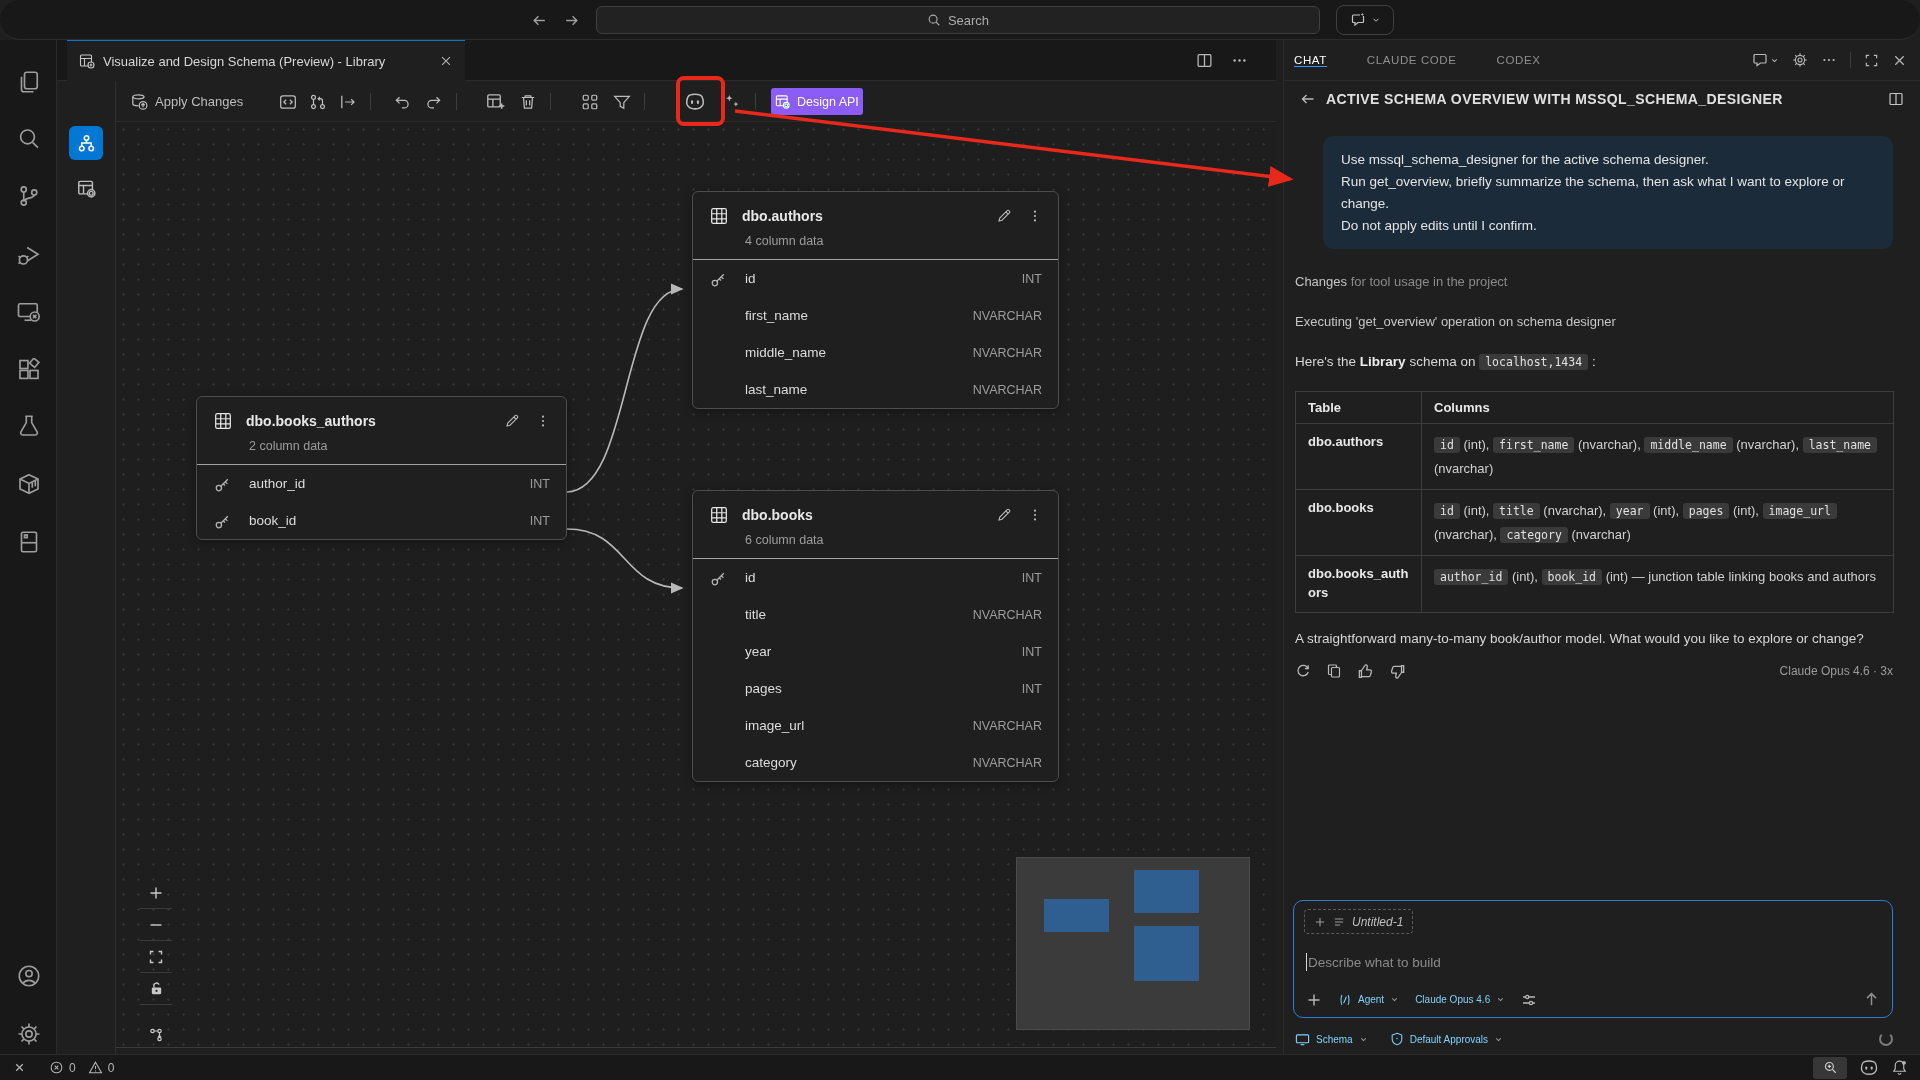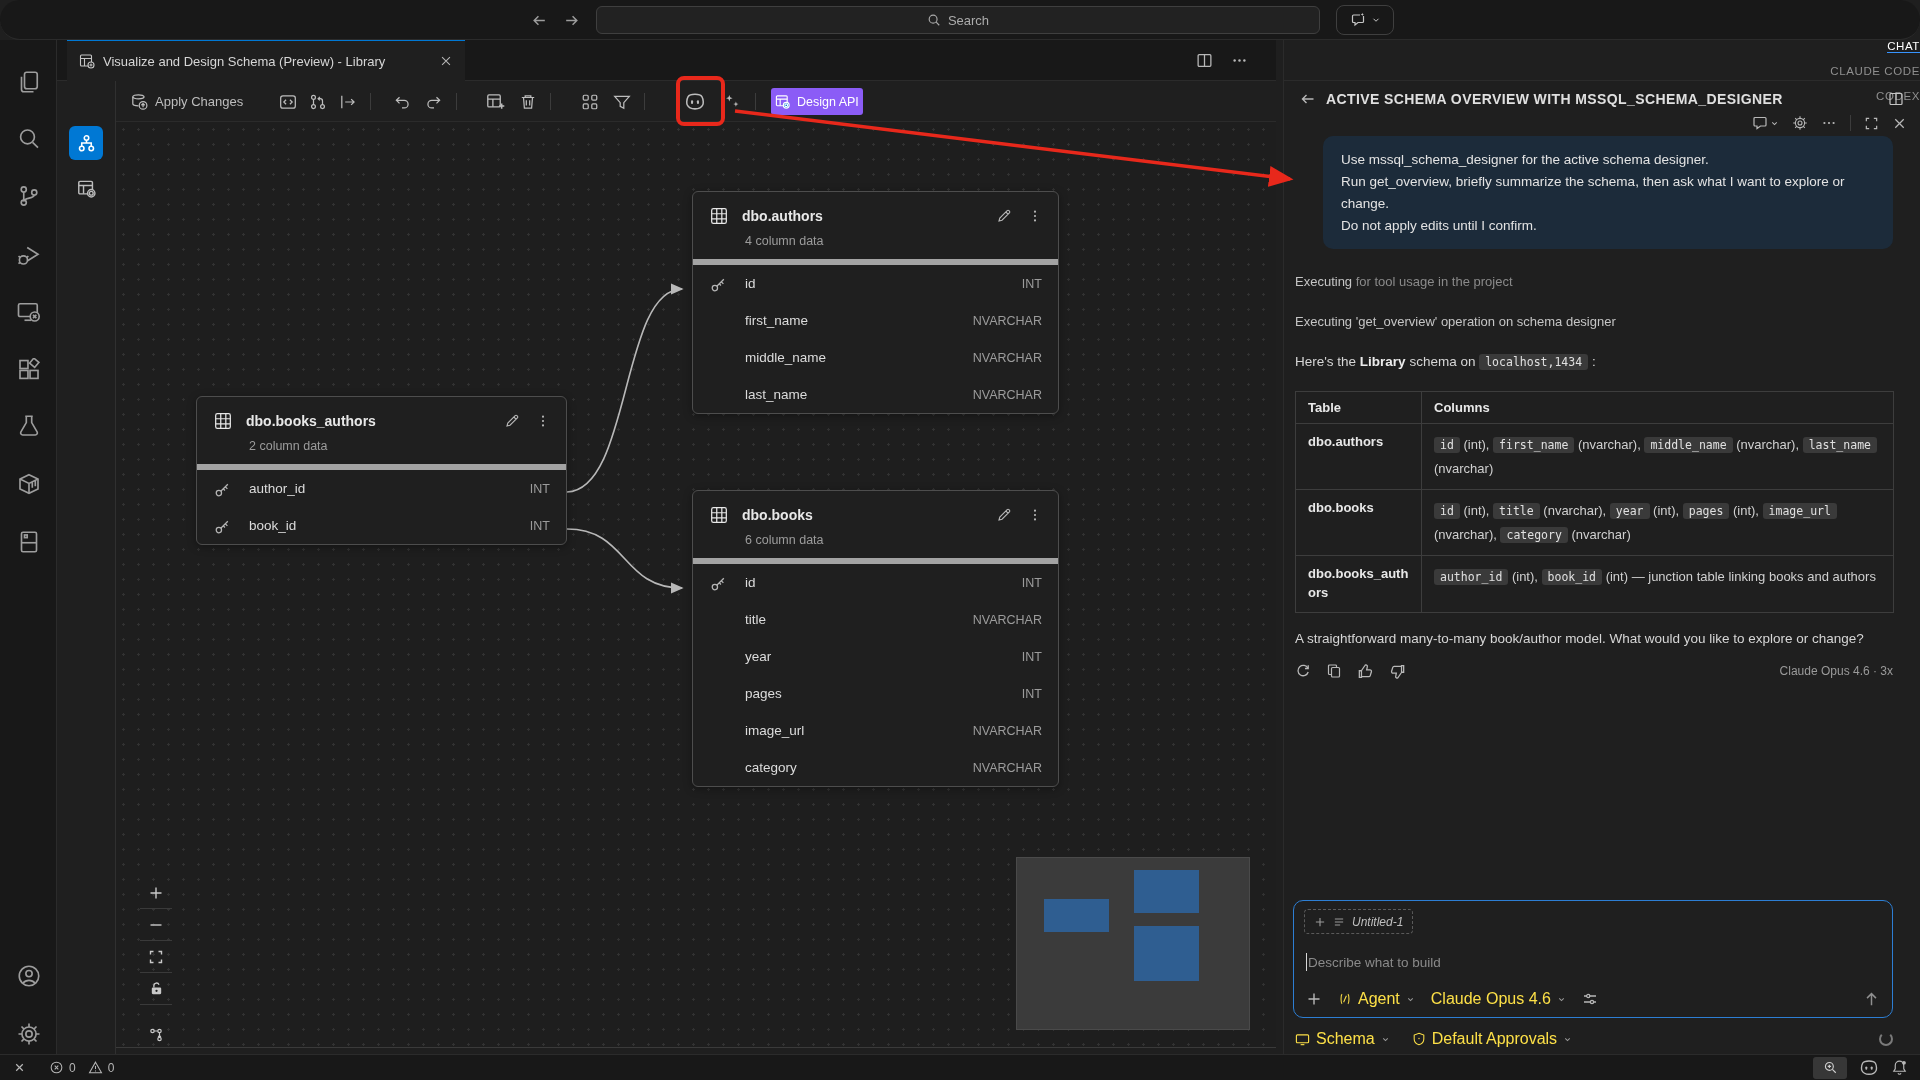--- a/index.html
+++ b/index.html
@@ -45,21 +45,21 @@
 
   
   #canvas { position:absolute; left:59px; top:82px; width:1160px; height:925px; background-color:#1e1e1e;
     background-image:radial-gradient(#323232 1.2px, transparent 1.3px); background-size:15px 15px; overflow:hidden; }
   #canvas-bottom { position:absolute; left:59px; bottom:0; width:1160px; height:7px; background:#1f1f1f; border-top:1px solid #3a3a3a; }
 
   .schema-node { position:absolute; background:#1f1f1f; border:1px solid #4d4d4d; border-radius:6px; box-shadow:0 2px 8px rgba(0,0,0,.35); }
   .sn-head { display:flex; align-items:center; gap:14px; padding:15px 16px 0 17px; color:#e8e8e8; }
   .sn-title { font-size:14px; font-weight:bold; }
   .sn-headicons { margin-left:auto; display:flex; align-items:center; gap:16px; color:#c8c8c8; }
-  .sn-sub { padding:9px 0 11px 52px; font-size:12.5px; color:#9c9c9c; border-bottom:6px solid #a3a3a3; }
+  .sn-sub { padding:9px 0 11px 52px; font-size:12.5px; color:#9c9c9c; border-bottom:1px solid #a3a3a3; }
   .sn-row { height:37px; display:flex; align-items:center; padding:0 16px 0 17px; }
   .sn-key { width:21px; height:16px; margin-right:14px; color:#b5b5b5; }
   .sn-col { font-size:13.5px; color:#dcdcdc; }
   .sn-type { margin-left:auto; font-size:12.5px; color:#9c9c9c; }
 
   #rel-lines { position:absolute; left:0; top:0; width:1160px; height:925px; pointer-events:none; }
 
   #canvas-controls { position:absolute; left:24px; top:755px; width:32px; }
   .cc-btn { width:32px; height:32px; display:flex; align-items:center; justify-content:center; color:#c9c9c9; border-bottom:1px solid #3a3a3a; }
   .cc-btn:last-child { border-bottom:none; }
@@ -67,21 +67,21 @@
 
   #minimap { position:absolute; left:900px; top:735px; width:234px; height:173px; background:#3b3b3b; border:1px solid #4a4a4a; }
   .mm-node { position:absolute; background:#2f5e91; }
 
   
   #annot-box { position:absolute; left:676px; top:76px; width:49px; height:50px; border:4px solid #e8281b; border-radius:8px; z-index:40; pointer-events:none; }
   #annot-arrow { position:absolute; left:0; top:0; width:1920px; height:1080px; z-index:41; pointer-events:none; }
 
   
   #chat { position:absolute; left:1283px; top:40px; width:637px; height:1014px; background:#1f1f1f; border-left:1px solid #2b2b2b; font-size:13px; }
-  #chat-tabs { position:absolute; left:0; top:0; right:0; height:41px; border-bottom:1px solid #2b2b2b; display:flex; align-items:flex-end; gap:12px; padding-left:10px;flex-direction:column; }
+  #chat-tabs { position:absolute; left:0; top:0; right:0; height:41px; border-bottom:1px solid #2b2b2b; display:flex; align-items:center; gap:40px; padding-left:10px; }
   .chat-tab { display:flex; align-items:center; font-size:11.5px; letter-spacing:.6px; color:#8f8f8f; border-bottom:1.5px solid transparent; cursor:pointer; }
   .chat-tab.active { color:#fff; border-bottom-color:#3794ff; }
   #chat-tab-icons { margin-left:auto; display:flex; align-items:center; gap:13px; padding-right:13px; color:#c5c5c5; }
   .vsep { width:1px; height:16px; background:#3c3c3c; }
 
   #chat-head { position:absolute; left:0; top:41px; right:0; height:36px; display:flex; align-items:center; padding:0 16px 0 16px; gap:10px; }
   #chat-head .title { font-size:14px; font-weight:bold; letter-spacing:.4px; color:#e0e0e0; }
   #chat-head .right { margin-left:auto; color:#c5c5c5; }
 
   #chat-body { position:absolute; left:0; top:77px; right:0; bottom:160px; padding:0 27px 0 11px; overflow:hidden; }
@@ -103,21 +103,21 @@
   #summary { margin-top:16px; font-size:13.5px; color:#d6d6d6; line-height:1.55; }
   #actions-row { margin-top:13px; display:flex; align-items:center; gap:15px; color:#b0b0b0; }
   #model-attr { margin-left:auto; font-size:12px; color:#9a9a9a; }
 
   #chat-input { position:absolute; left:9px; right:27px; top:860px; height:118px; border:1px solid #2d7ed3; border-radius:10px; background:#1f1f1f; }
   #ctx-chip { position:absolute; left:10px; top:8px; height:25px; border:1px dashed #5a5a5a; border-radius:4px; display:flex; align-items:center; gap:7px; padding:0 9px; color:#9a9a9a; }
   #ctx-chip .fname { font-size:12px; font-style:italic; color:#bfbfbf; }
   #input-line { position:absolute; left:12px; top:52px; display:flex; align-items:center; color:#8a8a8a; font-size:13.5px; }
   #caret { width:1px; height:18px; background:#d8d8d8; margin-right:1px; }
   #input-controls { position:absolute; left:12px; right:12px; bottom:9px; display:flex; align-items:center; gap:16px; color:#c9c9c9; }
-  .sel { display:flex; align-items:center; gap:6px; font-size:16px; color:#fde047; cursor:pointer; }
+  .sel { display:flex; align-items:center; gap:6px; font-size:10px; color:#7dd3fc; cursor:pointer; }
   #send-btn { margin-left:auto; color:#8f8f8f; }
 
   #chat-footer { position:absolute; left:11px; right:27px; top:988px; height:22px; display:flex; align-items:center; gap:22px; color:#c9c9c9; }
   #spinner { margin-left:auto; width:14px; height:14px; border:2px solid #7a7a7a; border-top-color:transparent; border-radius:50%; }
 
   
   #statusbar { position:absolute; left:0; top:1054px; width:1920px; height:26px; background:#181818; border-top:1px solid #2b2b2b;
     display:flex; align-items:center; padding:0 12px; color:#b5b5b5; font-size:12px; }
   #statusbar .grp { display:flex; align-items:center; gap:5px; margin-right:14px; }
   #sb-right { margin-left:auto; display:flex; align-items:center; gap:12px; }
@@ -675,21 +675,21 @@
           </svg>
         </span>
     </div>
 
     <div id="chat-body">
       <div id="user-bubble">
           <div>Use mssql_schema_designer for the active schema designer.</div>
           <div>Run get_overview, briefly summarize the schema, then ask what I want to explore or change.</div>
           <div>Do not apply edits until I confirm.</div>
         </div>
-      <div class="step"><b>Executing</b><span> for tool usage in the project</span></div>
+      <div class="step"><b>Changes</b><span> for tool usage in the project</span></div>
       <div id="exec-step">Executing 'get_overview' operation on schema designer</div>
       <div id="intro-line">Here's the <b>Library</b> schema on <span class="codechip">localhost,1434</span> :</div>
       <table id="schema-table">
         <thead>
             <tr>
           <th>Table</th>
           <th>Columns</th>
         </tr>
           </thead>
         <tbody id="schema-table-body">

